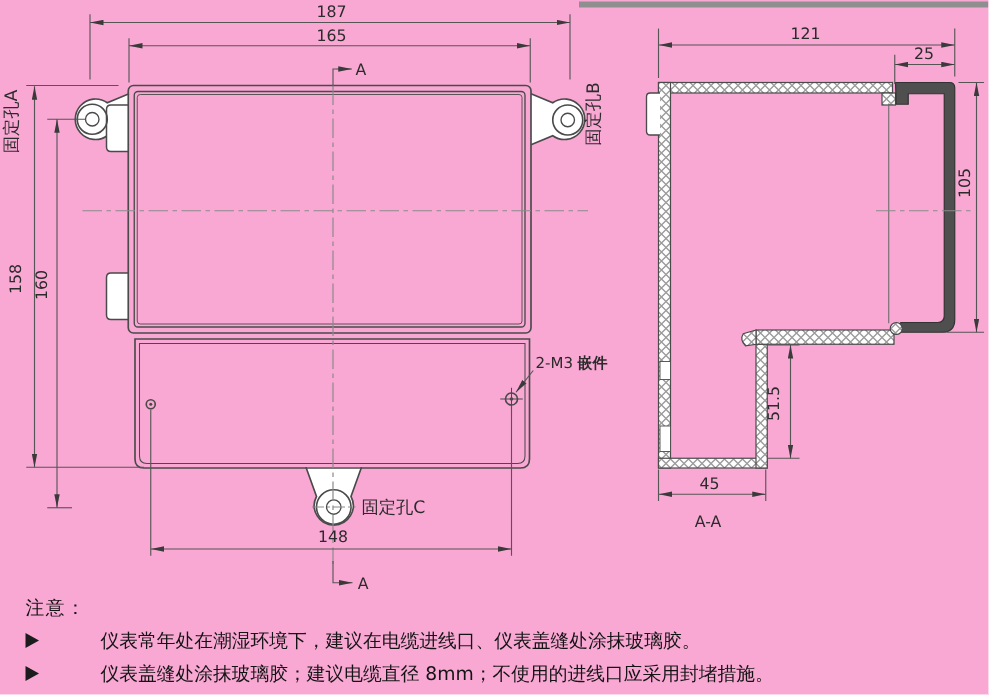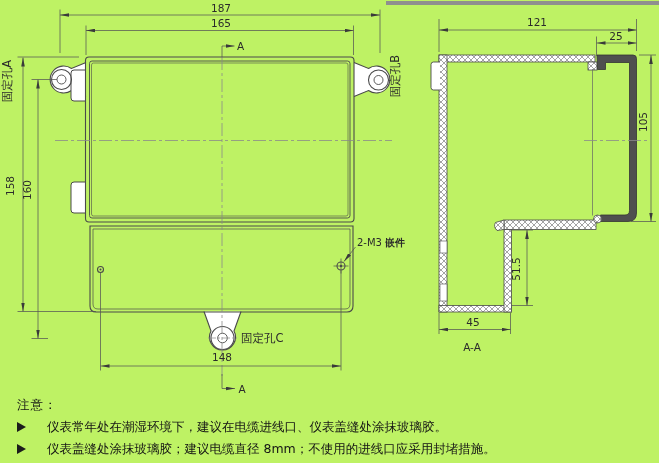--- a/index.html
+++ b/index.html
@@ -1,26 +1,26 @@
 <!DOCTYPE html>
 <html><head>
 <meta charset="utf-8">
 <style>
   html,body{margin:0;padding:0;background:#ffffff;}
-  .screen{position:relative;width:659px;height:463px;background:#bef264;overflow:hidden;
+  .screen{position:relative;width:659px;height:463px;background:#f9a8d4;overflow:hidden;
           font-family:"DejaVu Sans",sans-serif;}
   .top-strip{position:absolute;left:386px;top:1px;width:273px;height:4px;background:#8f8f8f;}
   svg{position:absolute;left:0;top:0;}
   svg text{font-family:"DejaVu Sans",sans-serif;fill:#2b2b2b;}
   .dimtxt{font-size:10.5px;}
   .cjk{font-size:11.5px;}
   .marktxt{font-size:10.5px;}
   .notes{position:absolute;left:0;top:393px;width:659px;color:#141414;font-size:12.5px;}
   .notes-title{position:absolute;left:17px;top:4px;letter-spacing:1px;}
-  .note-row{position:absolute;left:17px;display:flex;align-items:flex-start;width:630px;}
+  .note-row{position:absolute;left:17px;display:flex;align-items:flex-start;width:630px;gap:20px;}
   .note-row.r0{top:26px;}
   .note-row.r1{top:48px;}
   .bullet{width:0;height:0;border-left:9px solid #1c1c1c;border-top:5px solid transparent;
           border-bottom:5px solid transparent;margin:3px 0 0 0;flex:0 0 auto;}
   .note-text{margin-left:21px;white-space:nowrap;}
 </style>
 </head>
 <body>
 
 <div class="screen">

